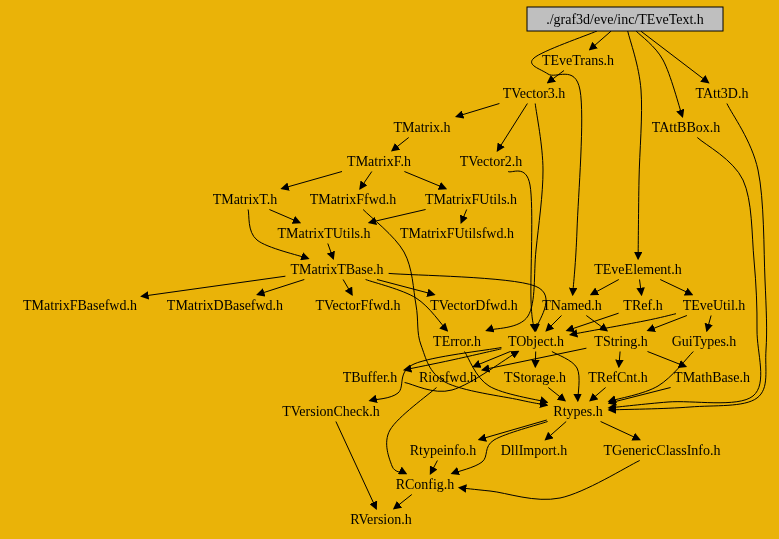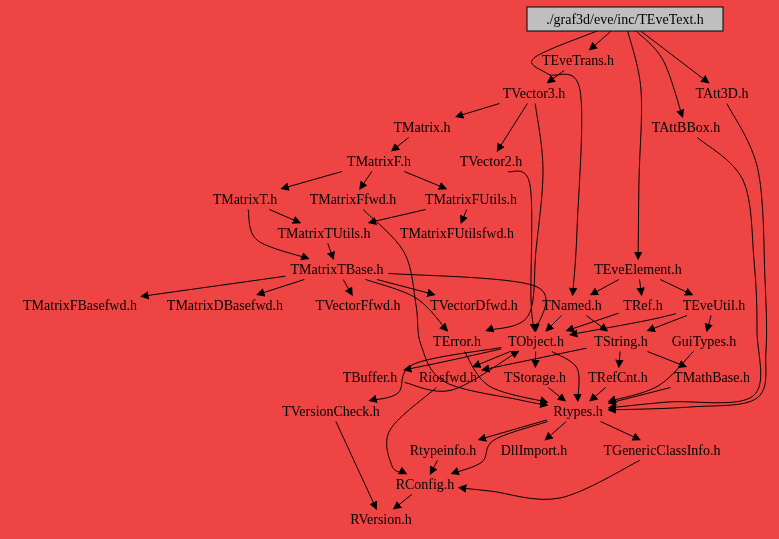--- a/index.html
+++ b/index.html
@@ -1,16 +1,16 @@
 <!DOCTYPE html>
 <html><head>
 <meta charset="utf-8">
 <style>
   html,body{margin:0;padding:0;background:#ffffff;}
-  .page{position:relative;width:779px;height:539px;background:#ef4444;overflow:hidden;}
+  .page{position:relative;width:779px;height:539px;background:#eab308;overflow:hidden;}
   svg{display:block;}
   .edge{fill:none;stroke:#000000;stroke-width:1;}
   .node-label{font-family:"Liberation Serif","DejaVu Serif",serif;font-size:14px;fill:#000000;text-anchor:middle;}
   .root-box{stroke:#000000;stroke-width:1;}
   g[data-interactable="true"]{cursor:pointer;}
 </style>
 </head>
 <body>
 
 <div class="page" data-interactable="false">

